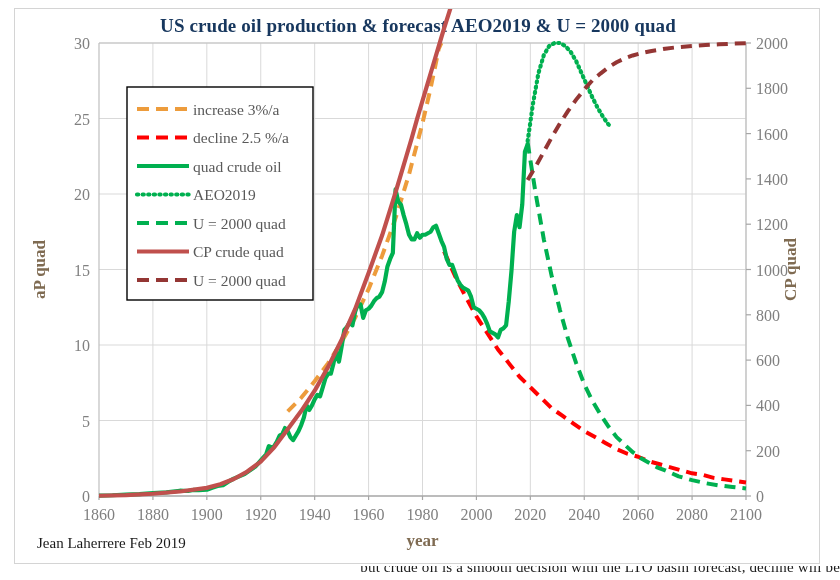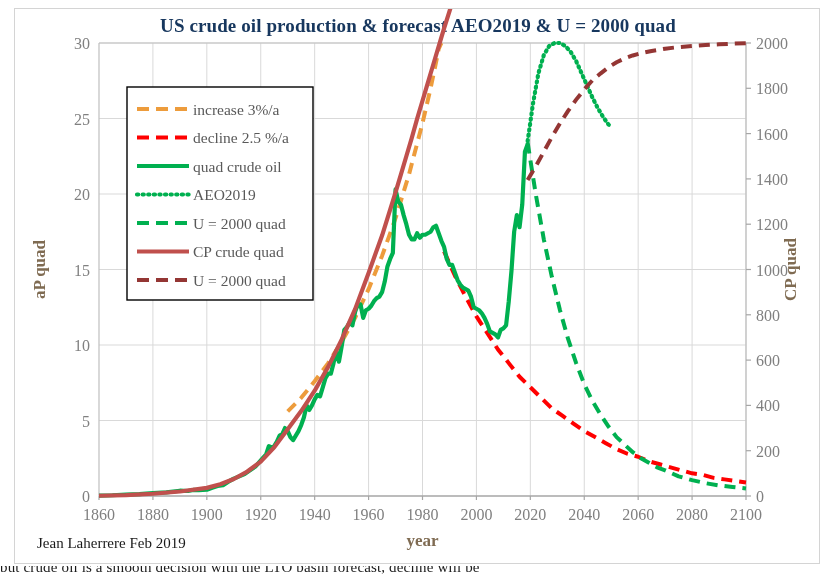--- a/index.html
+++ b/index.html
@@ -30,21 +30,21 @@
   }
   .legend-text{
     font-family:"Liberation Serif",serif;font-size:15.5px;fill:#595959;
   }
 
   .clipped-caption{
     position:absolute;left:0;top:566px;width:840px;height:14px;overflow:hidden;
     font-family:"Liberation Serif",serif;font-size:15px;color:#1a1a1a;
     white-space:nowrap;letter-spacing:0.15px;
   }
-  .clipped-caption span{display:block;margin-top:-7px;}
+  .clipped-caption span{display:block;margin-top:-7px;text-align:right;}
 </style>
 </head>
 <body>
 
 <div id="root">
 
   <div class="chart-frame">
 
     <div class="chart-title">US crude oil production &amp; forecast AEO2019 &amp; U = 2000 quad</div>
 

